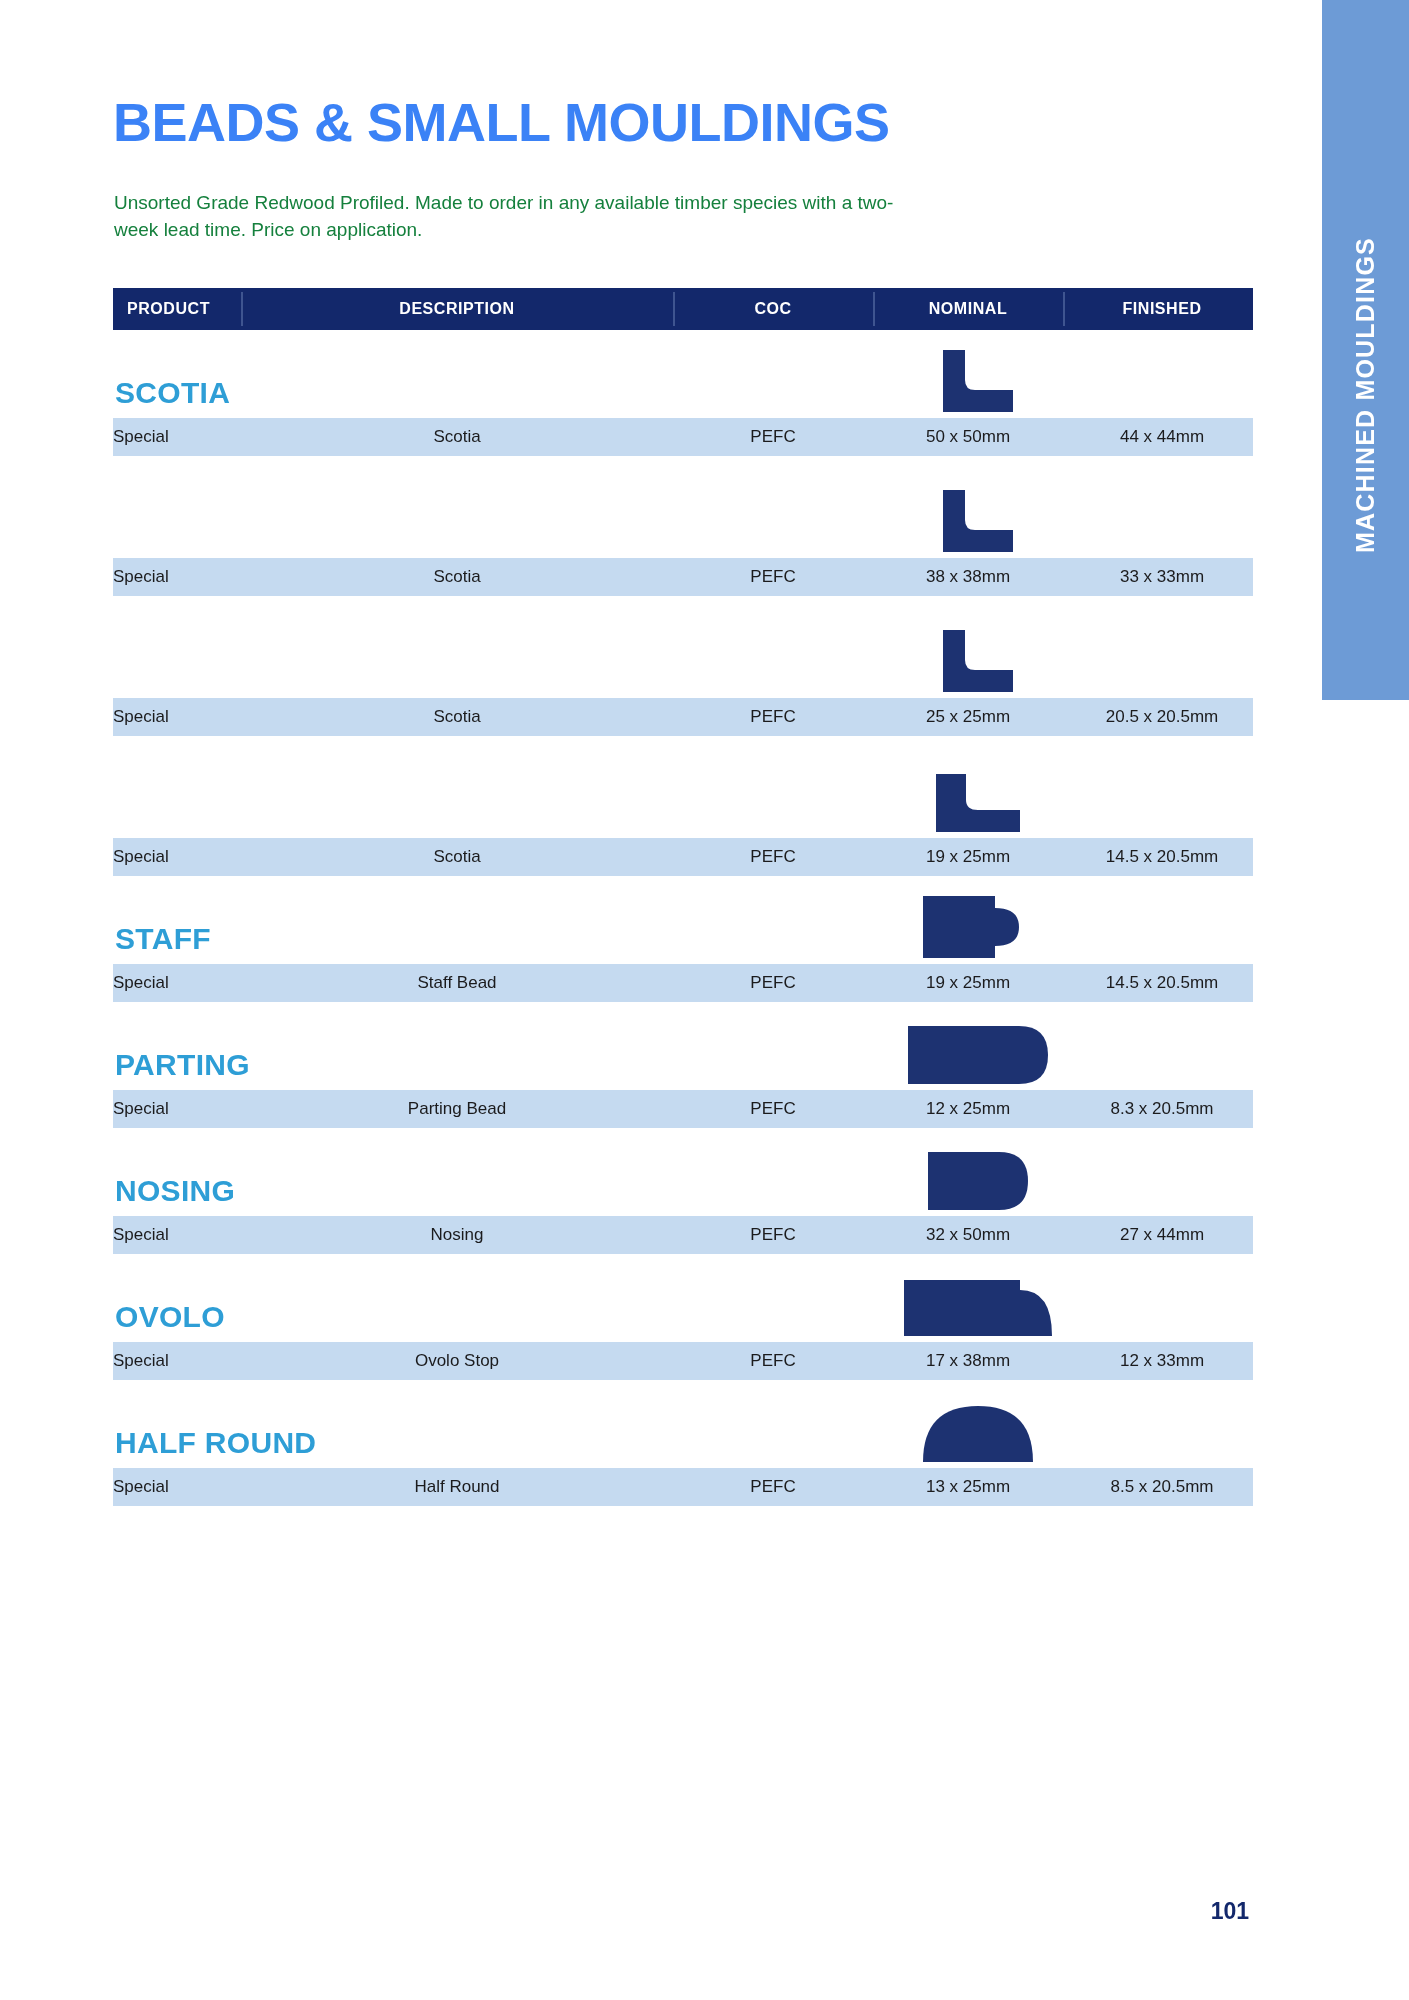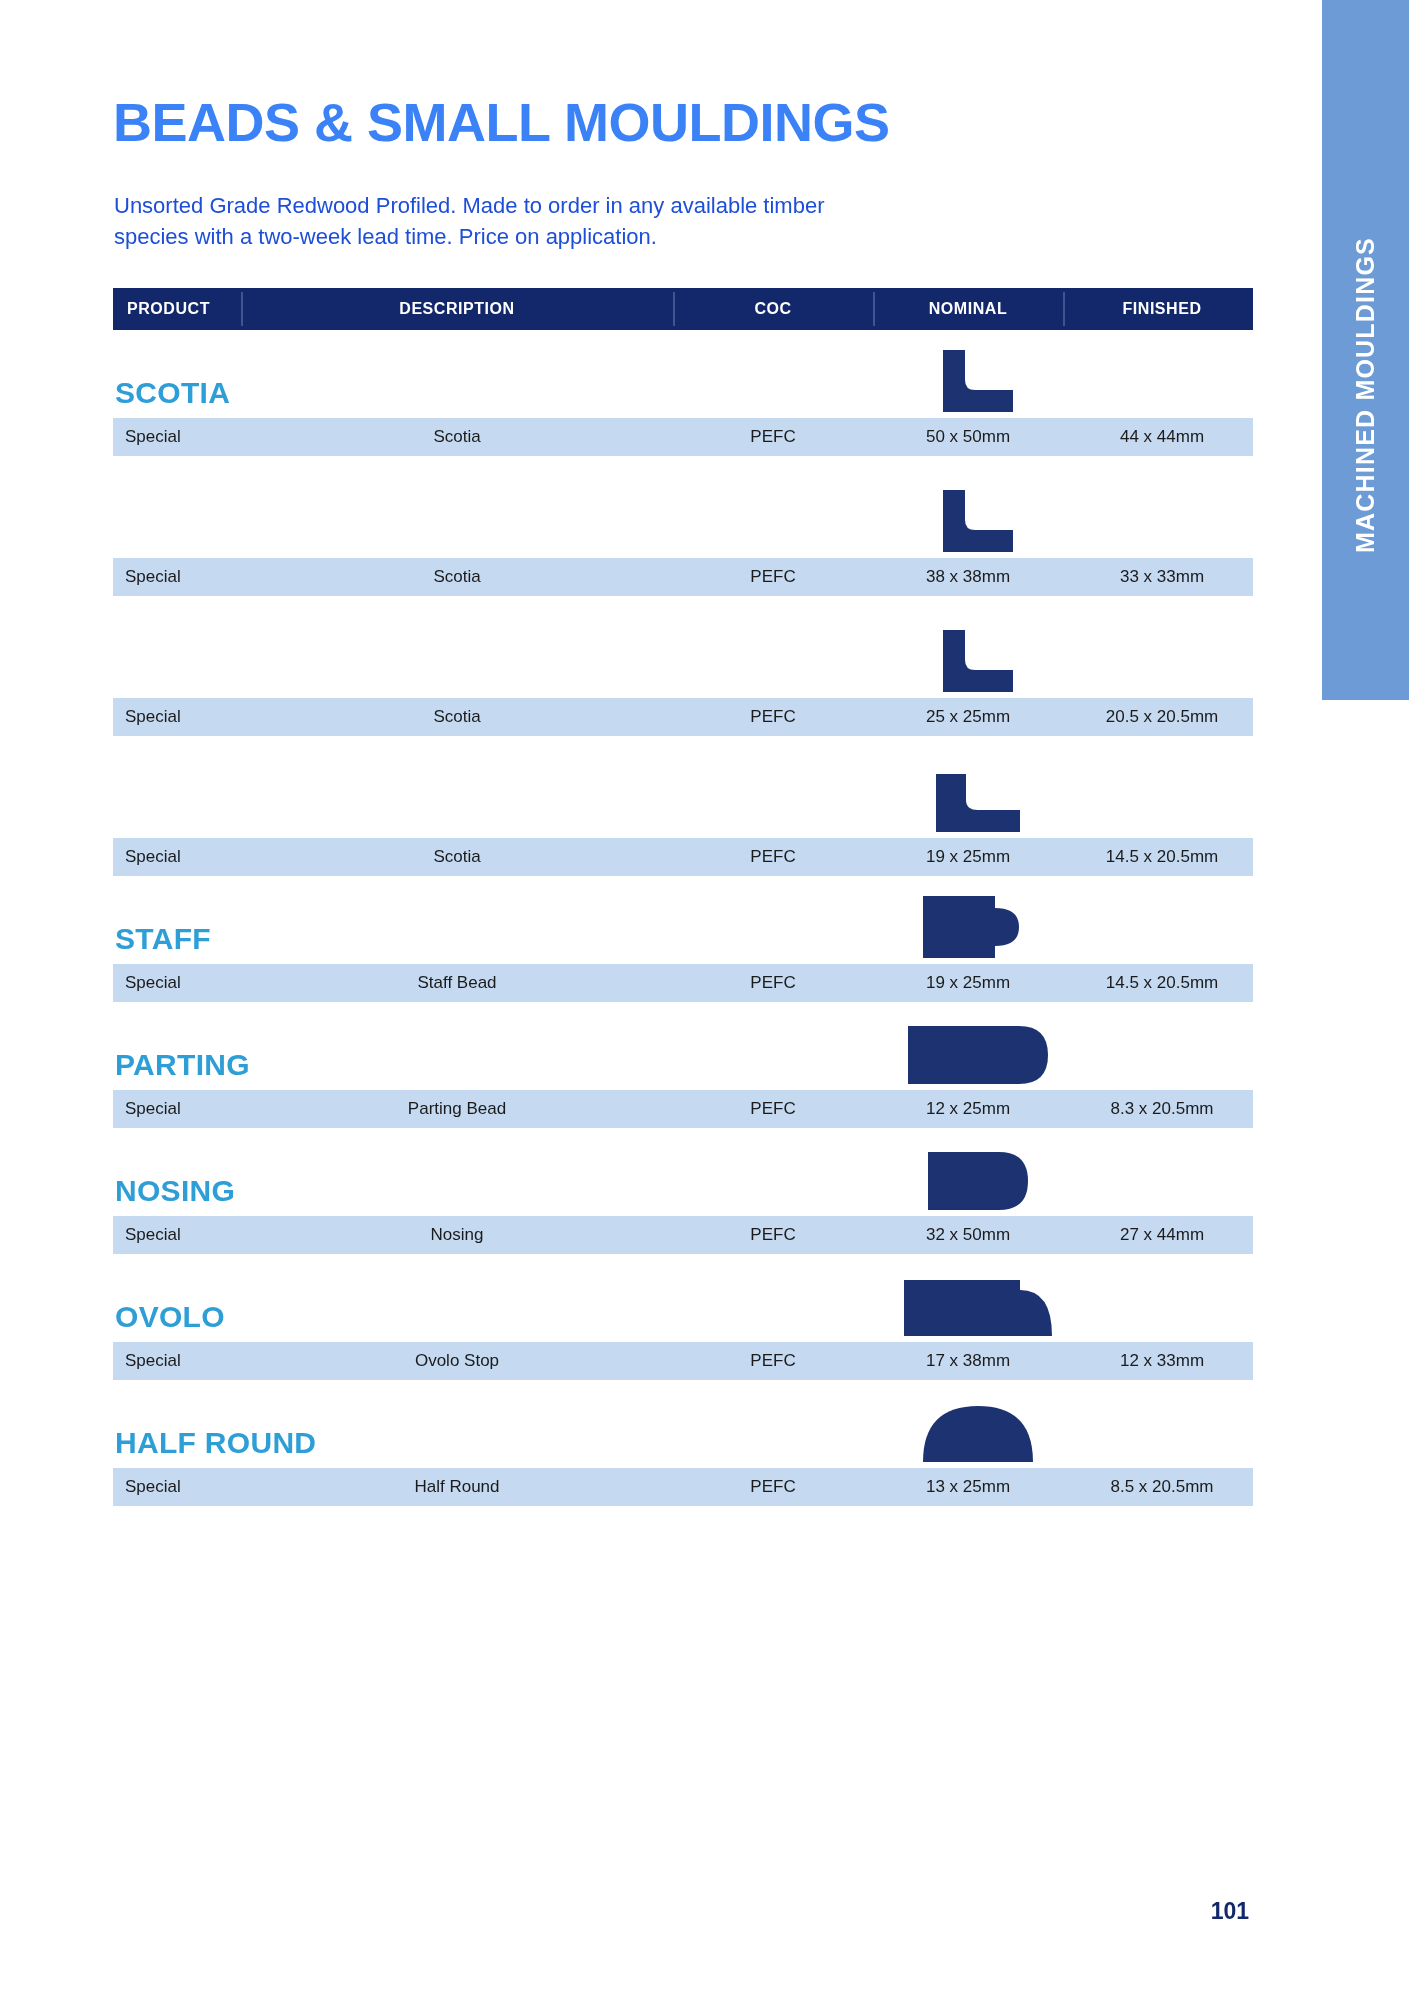--- a/index.html
+++ b/index.html
@@ -47,22 +47,22 @@
     letter-spacing:-0.5px;
     line-height:1;
     margin:0;
     white-space:nowrap;
   }
 
   .subtitle{
     position:absolute;
     left:114px; top:190px;
     width:790px;
-    color:#1d4ed8;
-    font-size:22px;
+    color:#15803d;
+    font-size:19px;
     line-height:1.42;
     margin:0;
   }
 
   
   .table-wrap{
     position:absolute;
     left:113px; top:288px;
     width:1140px;
   }
@@ -130,21 +130,21 @@
     height:38px;
     align-items:center;
   }
   .trow .td{
     color:#1b1b1d;
     font-size:17px;
     height:38px;
     display:flex;
     align-items:center;
   }
-  .trow .c-product{ padding-left:12px;text-align:center; }
+  .trow .c-product{ padding-left:0;text-align:center; }
 
   .page-number{
     position:absolute;
     right:73px; bottom:75px;
     color:#13286b;
     font-size:23px;
     font-weight:bold;
     margin:0;
   }
 </style>

